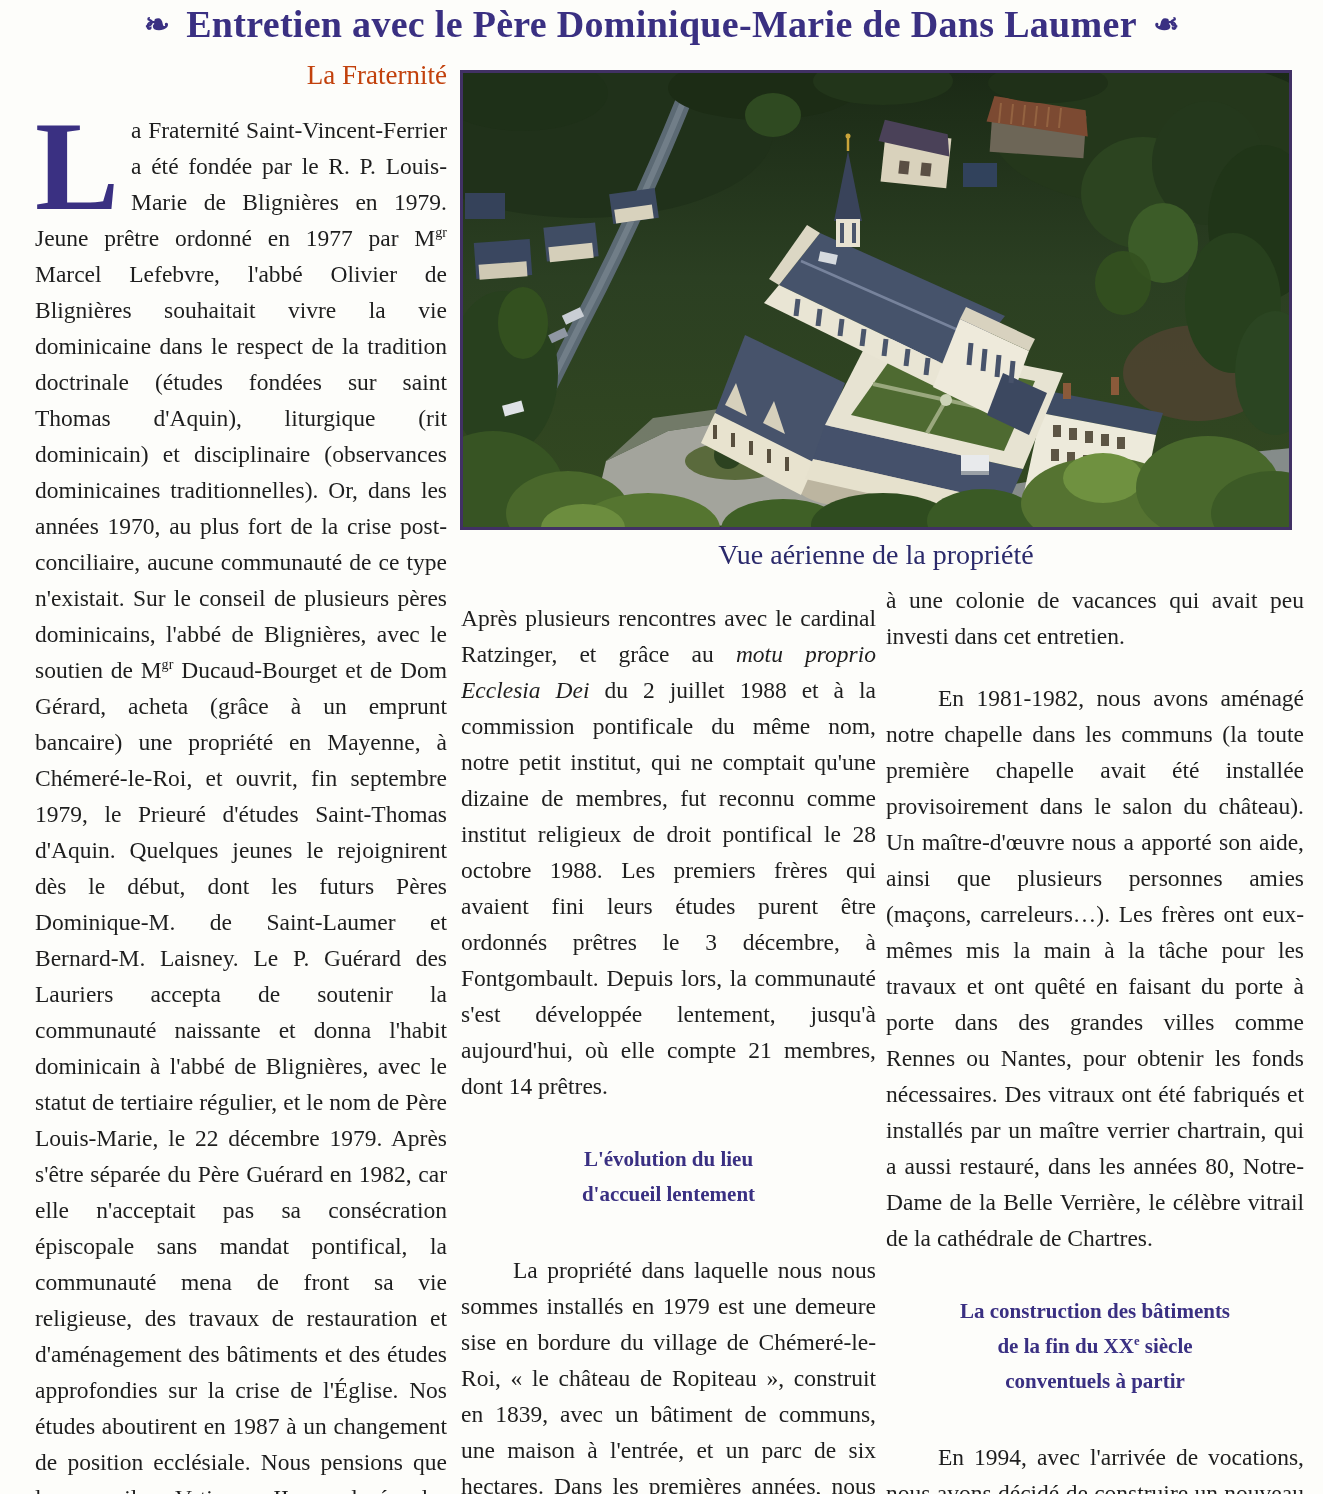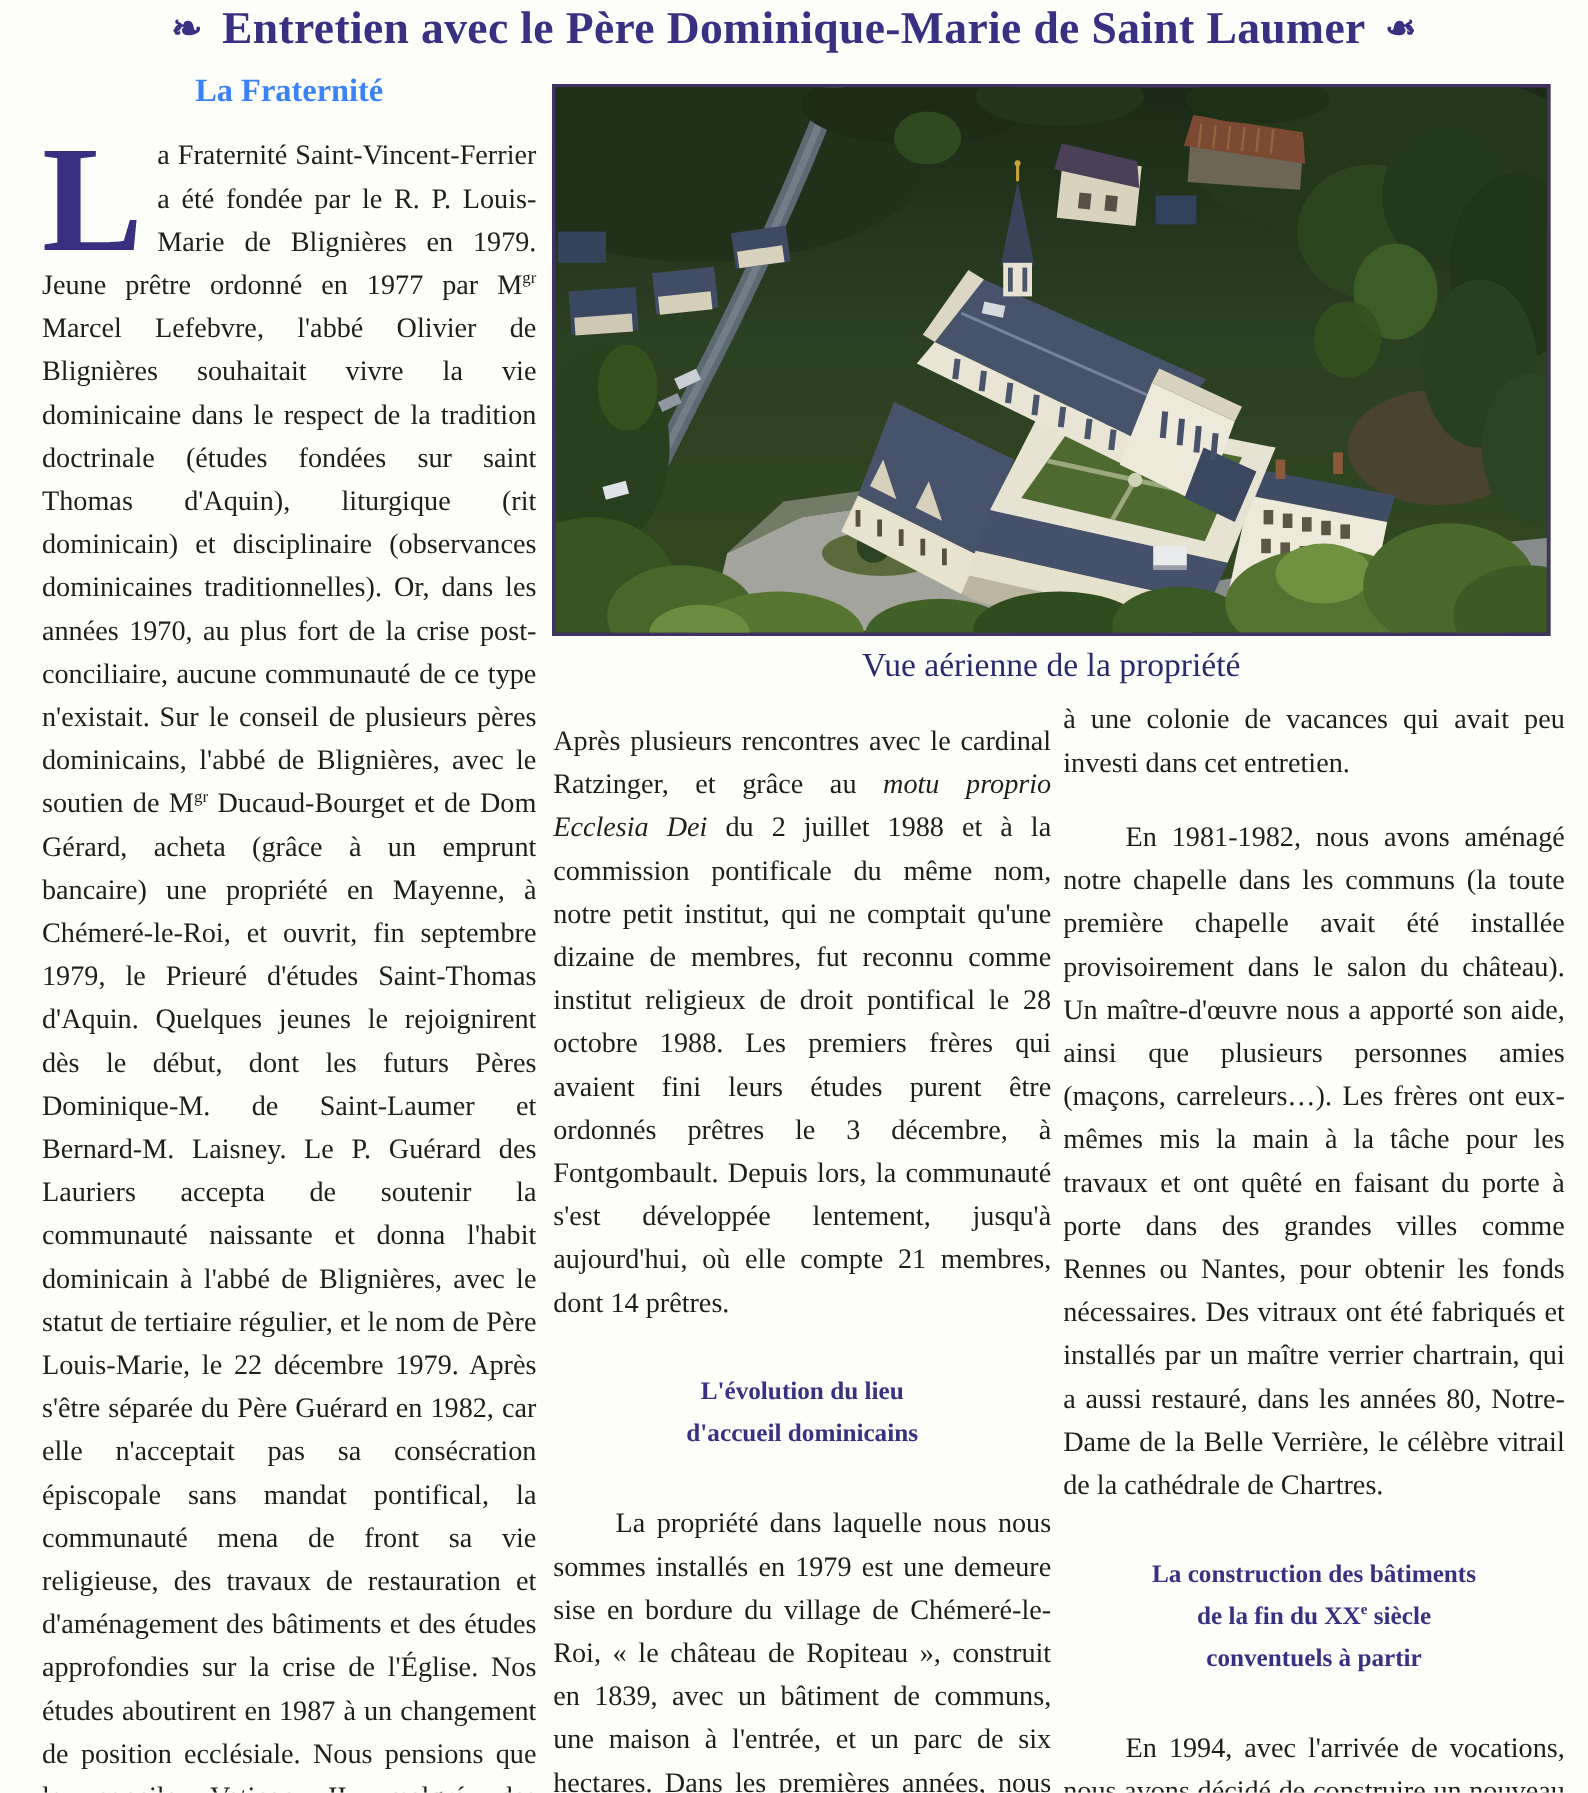--- a/index.html
+++ b/index.html
@@ -22,22 +22,22 @@
   .col {
     position:absolute; text-align:justify;
     font-size:23.5px; line-height:36px;
     hyphens:auto; -webkit-hyphens:auto;
   }
   .col1 { left:35px;  top:58px;  width:412px; height:1436px; overflow:hidden; }
   .col2 { left:461px; top:600px; width:415px; height:912px;  overflow:hidden; }
   .col3 { left:886px; top:582px; width:418px; height:912px;  overflow:hidden; }
 
   .col-heading {
-    text-align:center; font-size:27px; line-height:34px;
-    color:#3b82f6; font-weight:bold; margin-bottom:20px;
+    text-align:right; font-size:27px; line-height:34px;
+    color:#c2410c; font-weight:normal; margin-bottom:20px;
   }
   .hl { display:block; }
   .mid-heading {
     text-align:center; font-size:21px; line-height:35px;
     color:#3a3082; font-weight:bold; margin:38px 0 40px;
   }
   .dropcap {
     float:left; font-size:126px; line-height:101px;
     padding:4px 12px 0 0; color:#3a3082; font-weight:bold;
   }
@@ -54,21 +54,21 @@
   .photo-frame svg { display:block; width:100%; height:100%; }
   figcaption {
     text-align:center; font-size:28px; color:#2b2a6b; margin-top:9px;
   }
 </style>
 </head>
 <body>
 
 <header>
   <h1>
-    <span class="fleuron">❧</span><span>Entretien avec le Père Dominique-Marie de Saint Laumer</span><span class="fleuron flip">❧</span>
+    <span class="fleuron">❧</span><span>Entretien avec le Père Dominique-Marie de Dans Laumer</span><span class="fleuron flip">❧</span>
   </h1>
 </header>
 
 <section class="col col1">
   <h2 class="col-heading">
     <span class="hl">La Fraternité</span>
   </h2>
   <p><span class="dropcap">L</span><span><span>a Fraternité Saint-Vincent-Ferrier a été fondée par le R. P. Louis-Marie de Blignières en 1979. Jeune prêtre ordonné en 1977 par M</span><sup>gr</sup><span> Marcel Lefebvre, l'abbé Olivier de Blignières souhaitait vivre la vie dominicaine dans le respect de la tradition doctrinale (études fondées sur saint Thomas d'Aquin), liturgique (rit dominicain) et disciplinaire (observances dominicaines traditionnelles). Or, dans les années 1970, au plus fort de la crise post-conciliaire, aucune communauté de ce type n'existait. Sur le conseil de plusieurs pères dominicains, l'abbé de Blignières, avec le soutien de M</span><sup>gr</sup><span> Ducaud-Bourget et de Dom Gérard, acheta (grâce à un emprunt bancaire) une propriété en Mayenne, à Chémeré-le-Roi, et ouvrit, fin septembre 1979, le Prieuré d'études Saint-Thomas d'Aquin. Quelques jeunes le rejoignirent dès le début, dont les futurs Pères Dominique-M. de Saint-Laumer et Bernard-M. Laisney. Le P. Guérard des Lauriers accepta de soutenir la communauté naissante et donna l'habit dominicain à l'abbé de Blignières, avec le statut de tertiaire régulier, et le nom de Père Louis-Marie, le 22 décembre 1979. Après s'être séparée du Père Guérard en 1982, car elle n'acceptait pas sa consécration épiscopale sans mandat pontifical, la communauté mena de front sa vie religieuse, des travaux de restauration et d'aménagement des bâtiments et des études approfondies sur la crise de l'Église. Nos études aboutirent en 1987 à un changement de position ecclésiale. Nous pensions que le concile Vatican II, malgré des ambiguïtés, ne pouvait être rejeté comme radicalement contraire à la Tradition et que nous devions reconnaître l'autorité du Saint-Siège.</span></span></p>
 </section>
 
@@ -268,21 +268,21 @@
       </g>
     </svg>
   </div>
   <figcaption>Vue aérienne de la propriété</figcaption>
 </figure>
 
 <section class="col col2">
   <p><span>Après plusieurs rencontres avec le cardinal Ratzinger, et grâce au </span><span class="it">motu proprio Ecclesia Dei</span><span> du 2 juillet 1988 et à la commission pontificale du même nom, notre petit institut, qui ne comptait qu'une dizaine de membres, fut reconnu comme institut religieux de droit pontifical le 28 octobre 1988. Les premiers frères qui avaient fini leurs études purent être ordonnés prêtres le 3 décembre, à Fontgombault. Depuis lors, la communauté s'est développée lentement, jusqu'à aujourd'hui, où elle compte 21 membres, dont 14 prêtres.</span></p>
   <h3 class="mid-heading">
     <span class="hl"><span>L'évolution du lieu</span></span>
-    <span class="hl"><span>d'accueil dominicains</span></span>
+    <span class="hl"><span>d'accueil lentement</span></span>
   </h3>
   <p class="indent"><span>La propriété dans laquelle nous nous sommes installés en 1979 est une demeure sise en bordure du village de Chémeré-le-Roi, « le château de Ropiteau », construit en 1839, avec un bâtiment de communs, une maison à l'entrée, et un parc de six hectares. Dans les premières années, nous avons dû restaurer les bâtiments, qui étaient en assez mauvais état, du fait du peu d'entretien depuis la guerre de 1939-1945. Ils avaient été loués pendant des années</span></p>
 </section>
 
 <section class="col col3">
   <p><span>à une colonie de vacances qui avait peu investi dans cet entretien.</span></p>
   <p class="indent gap"><span>En 1981-1982, nous avons aménagé notre chapelle dans les communs (la toute première chapelle avait été installée provisoirement dans le salon du château). Un maître-d'œuvre nous a apporté son aide, ainsi que plusieurs personnes amies (maçons, carreleurs…). Les frères ont eux-mêmes mis la main à la tâche pour les travaux et ont quêté en faisant du porte à porte dans des grandes villes comme Rennes ou Nantes, pour obtenir les fonds nécessaires. Des vitraux ont été fabriqués et installés par un maître verrier chartrain, qui a aussi restauré, dans les années 80, Notre-Dame de la Belle Verrière, le célèbre vitrail de la cathédrale de Chartres.</span></p>
   <h3 class="mid-heading">
     <span class="hl"><span>La construction des bâtiments</span></span>
     <span class="hl"><span>de la fin du XX</span><sup>e</sup><span> siècle</span></span>

